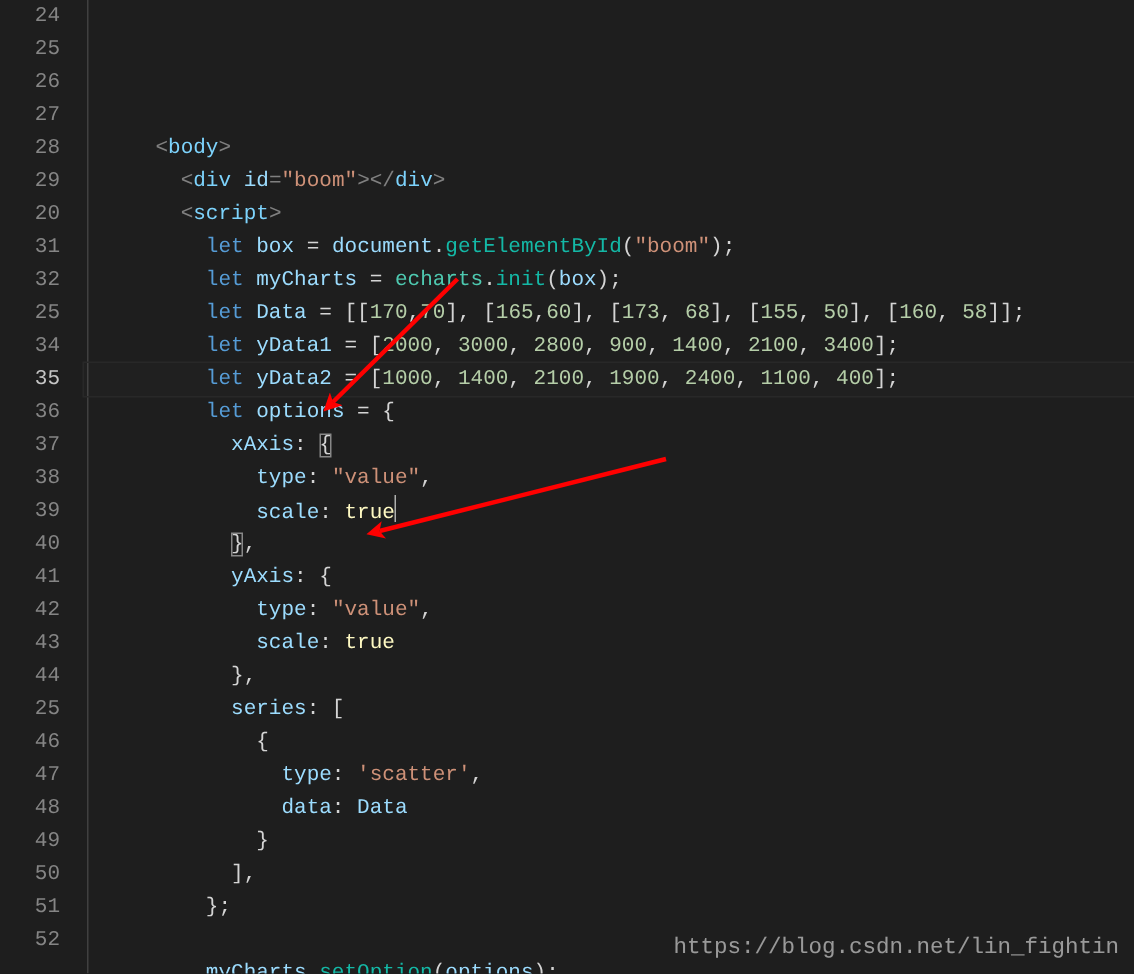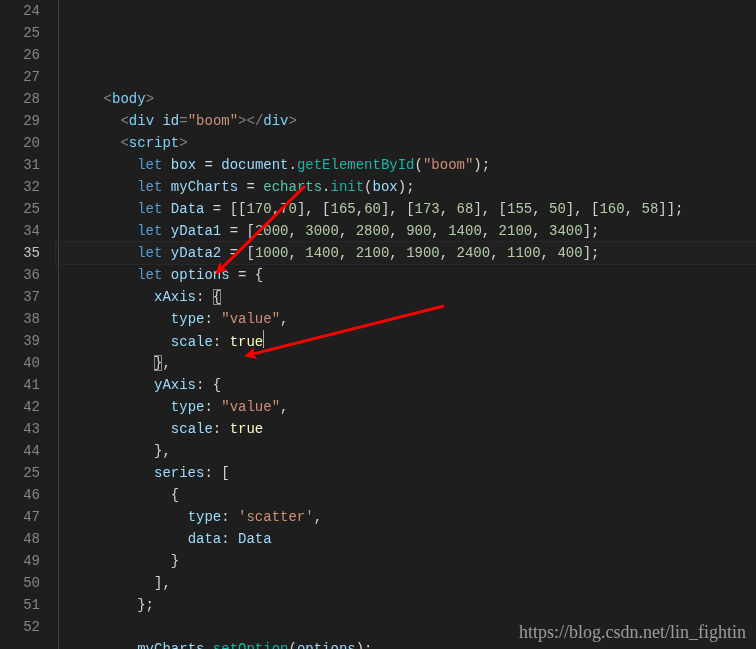--- a/index.html
+++ b/index.html
@@ -91,22 +91,22 @@
     position: absolute;
     top: 0;
     left: 0;
     pointer-events: none;
   }
   .watermark {
     position: absolute;
     right: 10px;
     bottom: 6px;
     color: rgba(255,255,255,0.55);
-    font-family: Liberation Serif, serif;
-    font-size: 18px;
+    font-family: Liberation Mono, monospace;
+    font-size: 15px;
   }
 </style>
 </head>
 <body>
 
 <div class="editor">
   <div class="gutter" id="gutter">
       <div class="ln">24</div>
       <div class="ln">25</div>
       <div class="ln">26</div>

